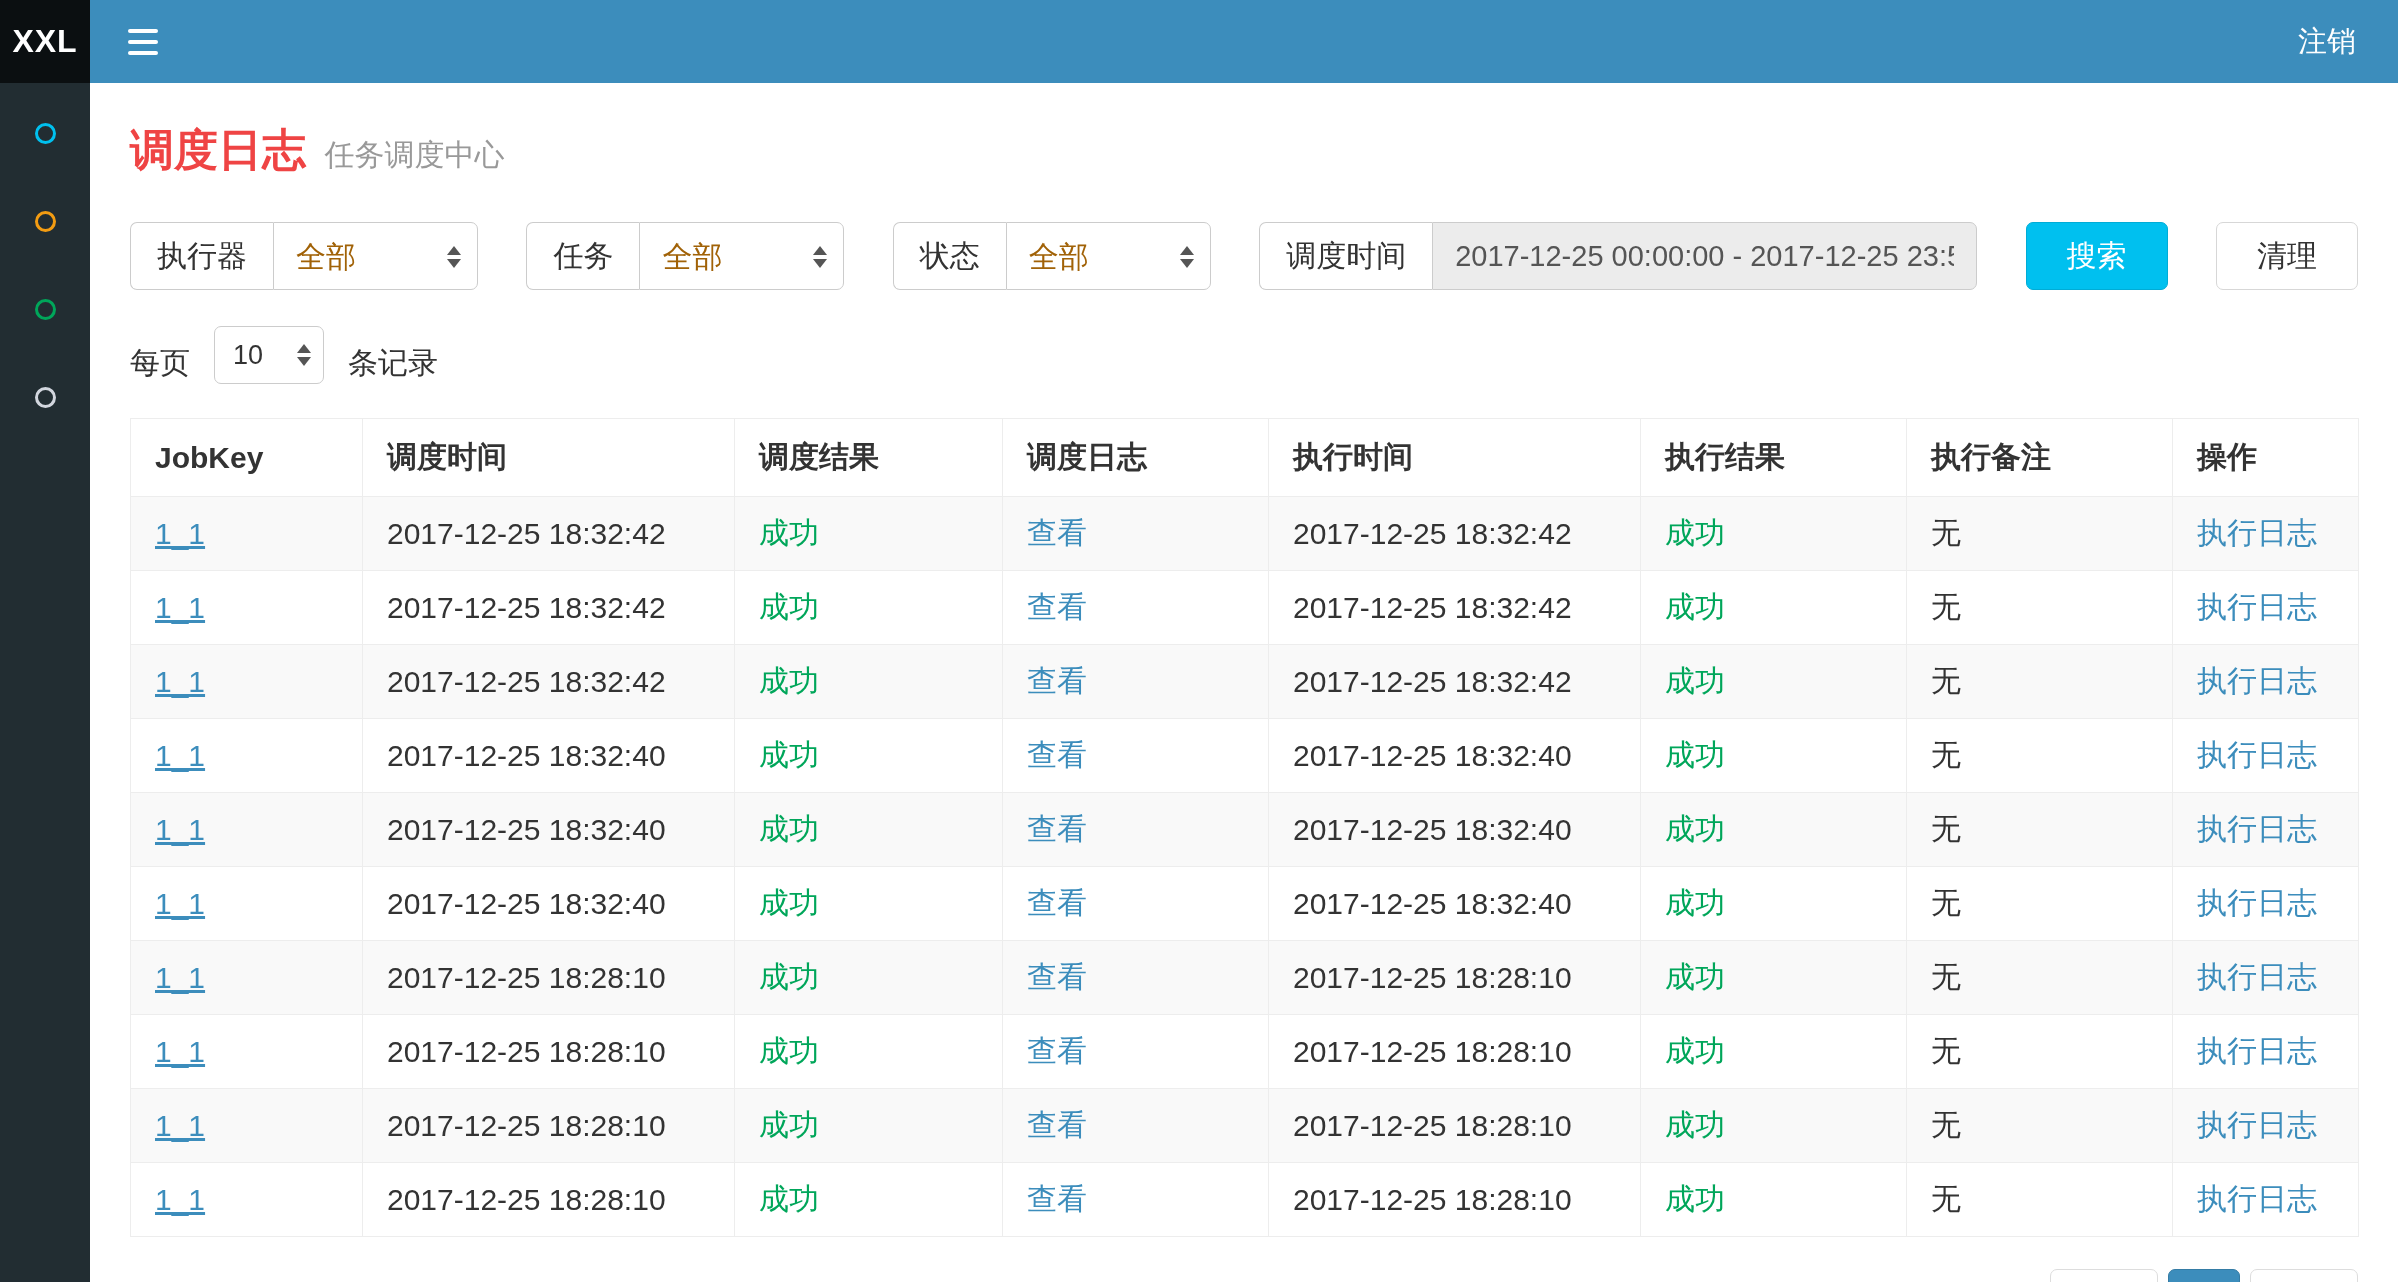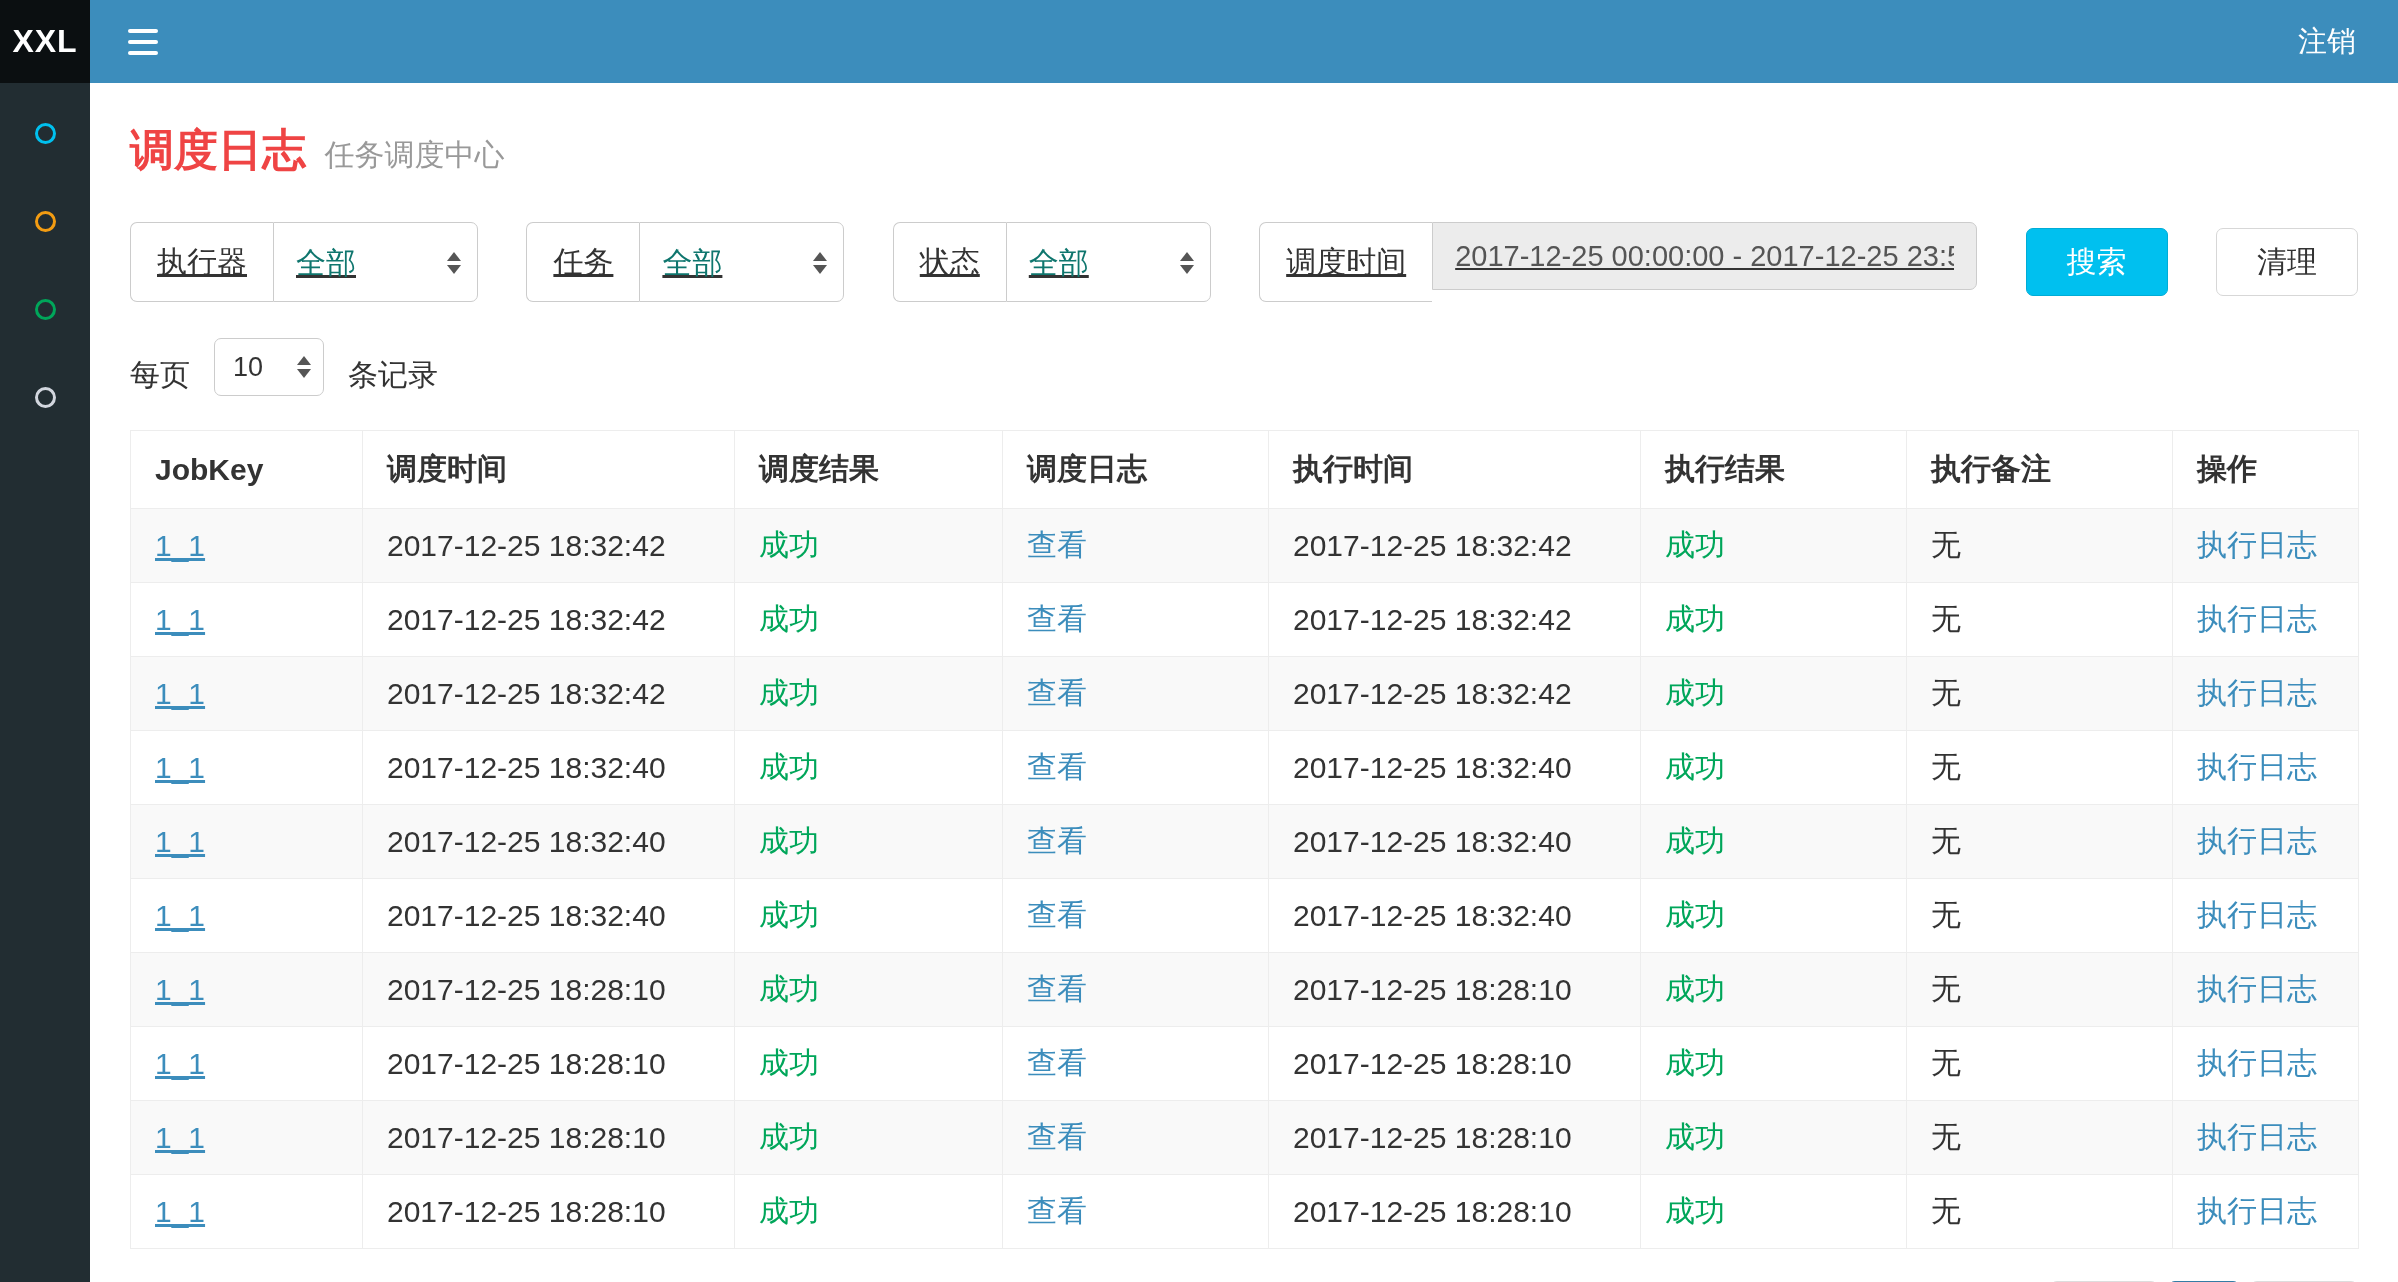--- a/index.html
+++ b/index.html
@@ -50,31 +50,31 @@
 
   .page-header { margin: 14px 0 6px 0; }
   .page-title { font-size: 44px; font-weight: bold; color: #ef4444; }
   .page-subtitle { font-size: 30px; color: #999; margin-left: 14px; }
 
   
   .filters {
     display: flex; align-items: center; justify-content: space-between;
     margin-top: 42px;
   }
-  .igroup { display: flex; height: 80px; font-size: 30px; text-decoration: underline; }
+  .igroup { display: flex; height: 68px; font-size: 30px; }
   .iaddon {
     display: flex; align-items: center; white-space: nowrap;
     padding: 0 26px; background: #fff; color: #333;
     border: 1px solid #ccc; border-right: 0; border-radius: 7px 0 0 7px;
   }
   .iselect {
     display: flex; align-items: center; justify-content: space-between;
     min-width: 205px; padding: 2px 16px 0 22px;
     background: #fff; border: 1px solid #ccc; border-radius: 0 7px 7px 0;
-    cursor: pointer; color: #0f766e;
+    cursor: pointer; color: #a16207;
   }
   .spin { display: flex; flex-direction: column; gap: 4px; margin-left: 20px; }
   .spin .up { width: 0; height: 0; border-left: 7px solid transparent; border-right: 7px solid transparent; border-bottom: 9px solid #555; }
   .spin .down { width: 0; height: 0; border-left: 7px solid transparent; border-right: 7px solid transparent; border-top: 9px solid #555; }
 
   .date-input {
     width: 545px; height: 68px; font-size: 29px;
     font-family: "Liberation Sans", "DejaVu Sans", sans-serif;
     background: #ececec; color: #555;
     border: 1px solid #ccc; border-radius: 0 7px 7px 0;

